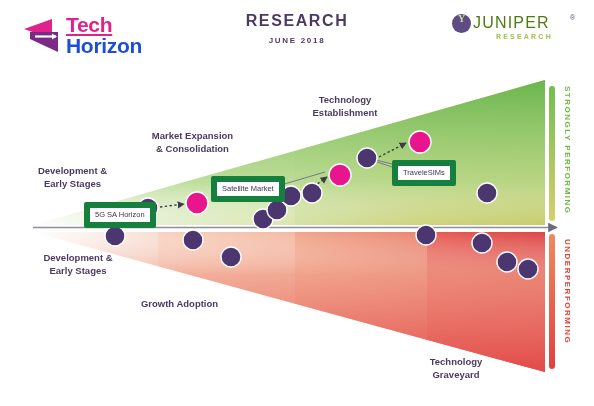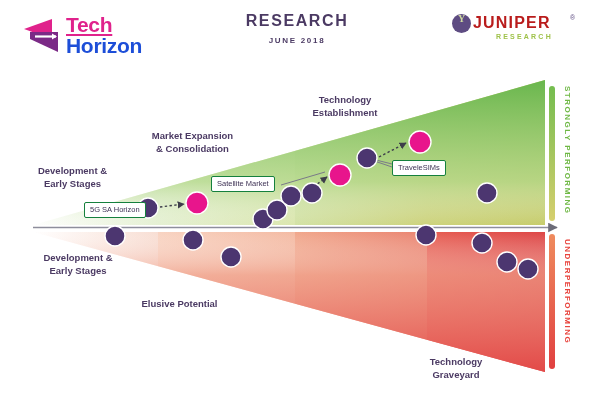--- a/index.html
+++ b/index.html
@@ -19,21 +19,21 @@
   .logo-line1{font-size:21px;font-weight:bold;color:#e0228c;letter-spacing:-0.3px;text-decoration:underline;}
   .logo-line2{font-size:21px;font-weight:bold;color:#1d4ed8;letter-spacing:-0.3px;}
 
   .title-wrap{position:absolute;left:197px;top:12px;width:200px;text-align:center;}
   .title-main{font-size:16px;font-weight:bold;color:#4b3a63;letter-spacing:1.6px;}
   .title-sub{font-size:8px;font-weight:bold;color:#4b3a63;letter-spacing:1.7px;margin-top:6px;}
 
   .jr-wrap{position:absolute;left:452px;top:12px;width:130px;height:36px;}
   .jr-badge{position:absolute;left:0;top:2px;width:19px;height:19px;border-radius:50%;background:#5e4c82;}
   .jr-badge-glyph{position:absolute;left:0;top:1px;width:19px;text-align:center;font-size:10px;color:#cdd9a0;font-weight:bold;font-family:"Liberation Serif",serif;}
-  .jr-name{position:absolute;left:21px;top:2px;font-size:16px;font-weight:bold;color:#b91c1c;letter-spacing:1.2px;}
+  .jr-name{position:absolute;left:21px;top:2px;font-size:16px;font-weight:normal;color:#4d7c0f;letter-spacing:1.2px;}
   .jr-reg{position:absolute;left:118px;top:2px;font-size:7px;color:#5e4c82;}
   .jr-sub{position:absolute;left:44px;top:21px;font-size:7px;font-weight:bold;color:#9fc24a;letter-spacing:2.2px;}
 
   
   .plot{position:absolute;left:0;top:60px;width:594px;height:340px;}
   .plot svg{position:absolute;left:0;top:0;}
 
   
   .rlabel{position:absolute;font-size:9.5px;font-weight:bold;color:#4b3a63;line-height:1.35;text-align:center;white-space:pre-line;}
 
@@ -44,21 +44,21 @@
     writing-mode:vertical-rl;
     white-space:nowrap;
   }
   .side-up{color:#6fb845;}
   .side-dn{color:#e8413a;}
 
   
   .callout{
     position:absolute;
     background:#ffffff;
-    border:1px solid #15803d;
+    border:6px solid #15803d;
     border-radius:2px;
     font-size:7.5px;
     color:#3f3356;
     padding:3px 5px;
     white-space:nowrap;
     line-height:1;
   }
 </style>
 </head>
 <body>
@@ -223,21 +223,21 @@
 
     <div class="rlabel" style="left:25px;top:105px;width:95px;">Development &amp;
 Early Stages</div>
     <div class="rlabel" style="left:130px;top:70px;width:125px;">Market Expansion
 &amp; Consolidation</div>
     <div class="rlabel" style="left:290px;top:34px;width:110px;">Technology
 Establishment</div>
 
     <div class="rlabel" style="left:28px;top:192px;width:100px;">Development &amp;
 Early Stages</div>
-    <div class="rlabel" style="left:117px;top:238px;width:125px;">Elusive Potential</div>
+    <div class="rlabel" style="left:117px;top:238px;width:125px;">Growth Adoption</div>
     <div class="rlabel" style="left:404px;top:296px;width:104px;">Technology
 Graveyard</div>
 
     <div class="callout" style="left:84px;top:142px;">5G SA Horizon</div>
     <div class="callout" style="left:211px;top:116px;">Satellite Market</div>
     <div class="callout" style="left:392px;top:100px;">TraveleSIMs</div>
   </div>
 
   <div class="side side-up" style="left:563px;top:86px;">STRONGLY PERFORMING</div>
   <div class="side side-dn" style="left:563px;top:239px;">UNDERPERFORMING</div>

